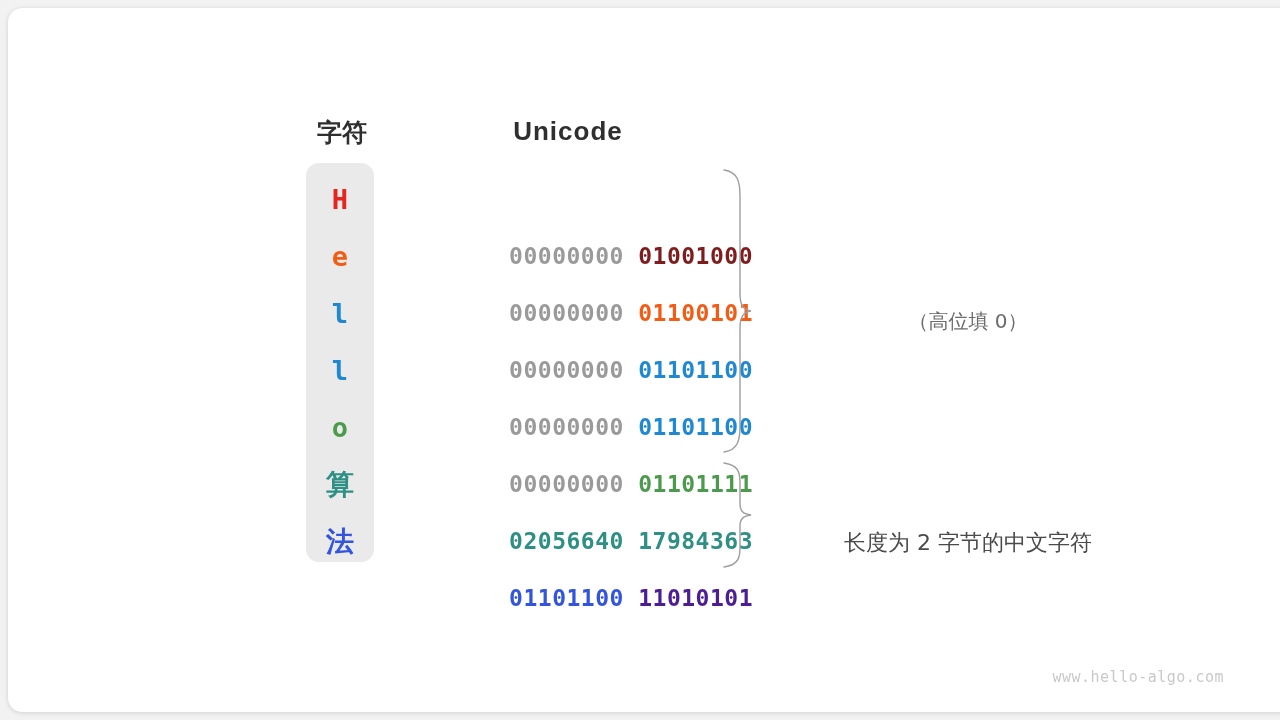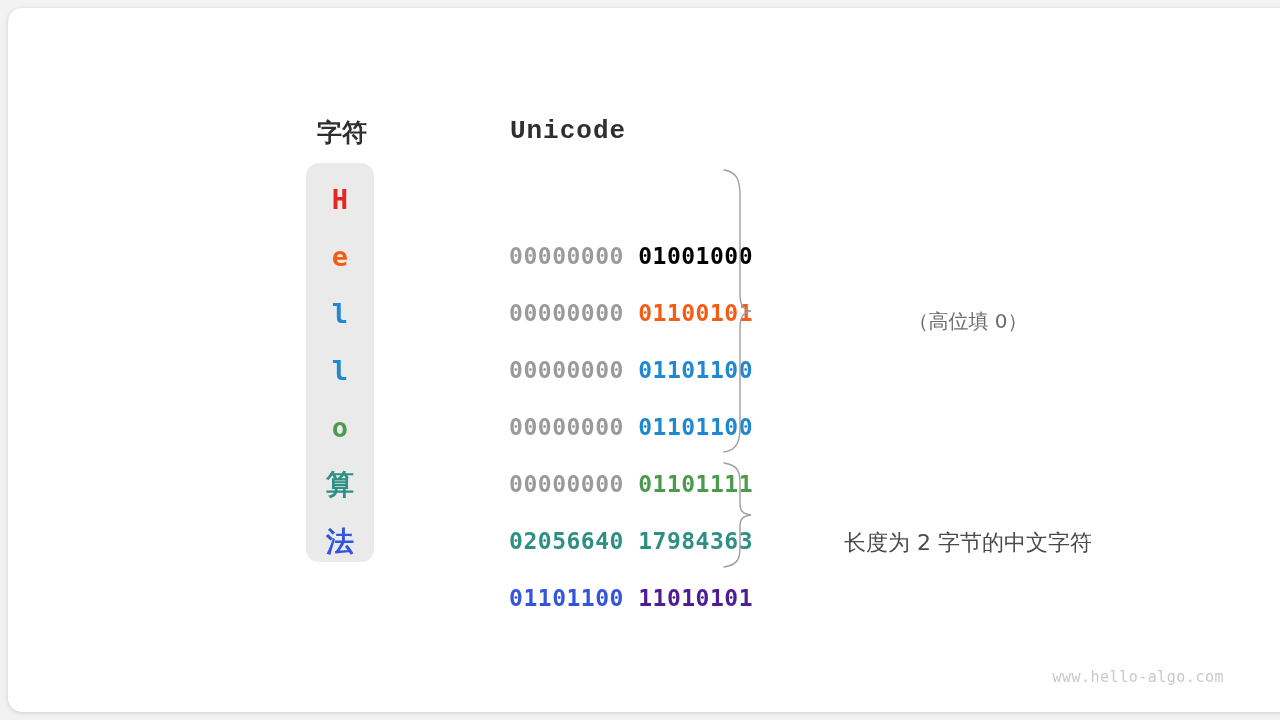--- a/index.html
+++ b/index.html
@@ -50,21 +50,21 @@
     text-align: center;
     font-size: 25px;
     font-family: "DejaVu Sans", "Liberation Sans", sans-serif;
   }
   .hdr-unicode {
     left: 415px;
     top: 108px;
     width: 290px;
     text-align: center;
     font-size: 26px;
-    font-family: Liberation Mono, monospace;
+    font-family: Liberation Sans, sans-serif;
     letter-spacing: 1px;
   }
 
   
   .char-col {
     position: absolute;
     left: 298px;
     top: 155px;
     width: 68px;
     height: 399px;
@@ -157,21 +157,21 @@
 
     <div class="char-cell" style="top: 163px; color: rgb(232, 36, 30);">H</div>
     <div class="char-cell" style="top: 220px; color: rgb(242, 92, 20);">e</div>
     <div class="char-cell" style="top: 277px; color: rgb(30, 136, 210);">l</div>
     <div class="char-cell" style="top: 334px; color: rgb(30, 136, 210);">l</div>
     <div class="char-cell" style="top: 391px; color: rgb(76, 154, 76);">o</div>
     <div class="char-cell cjk" style="top: 448px; color: rgb(46, 143, 132);">算</div>
     <div class="char-cell cjk" style="top: 505px; color: rgb(51, 85, 221);">法</div>
 
     <div class="bin-row" style="top:163px">
-      <span style="color: rgb(154, 154, 154);">00000000</span><span class="bin-sep">_</span><span style="color: #000000;">01001000</span>
+      <span style="color: rgb(154, 154, 154);">00000000</span><span class="bin-sep">_</span><span style="color: #7f1d1d;">01001000</span>
     </div>
     <div class="bin-row" style="top:220px">
       <span style="color: rgb(154, 154, 154);">00000000</span><span class="bin-sep">_</span><span style="color: rgb(242, 92, 20);">01100101</span>
     </div>
     <div class="bin-row" style="top:277px">
       <span style="color: rgb(154, 154, 154);">00000000</span><span class="bin-sep">_</span><span style="color: rgb(30, 136, 210);">01101100</span>
     </div>
     <div class="bin-row" style="top:334px">
       <span style="color: rgb(154, 154, 154);">00000000</span><span class="bin-sep">_</span><span style="color: rgb(30, 136, 210);">01101100</span>
     </div>

